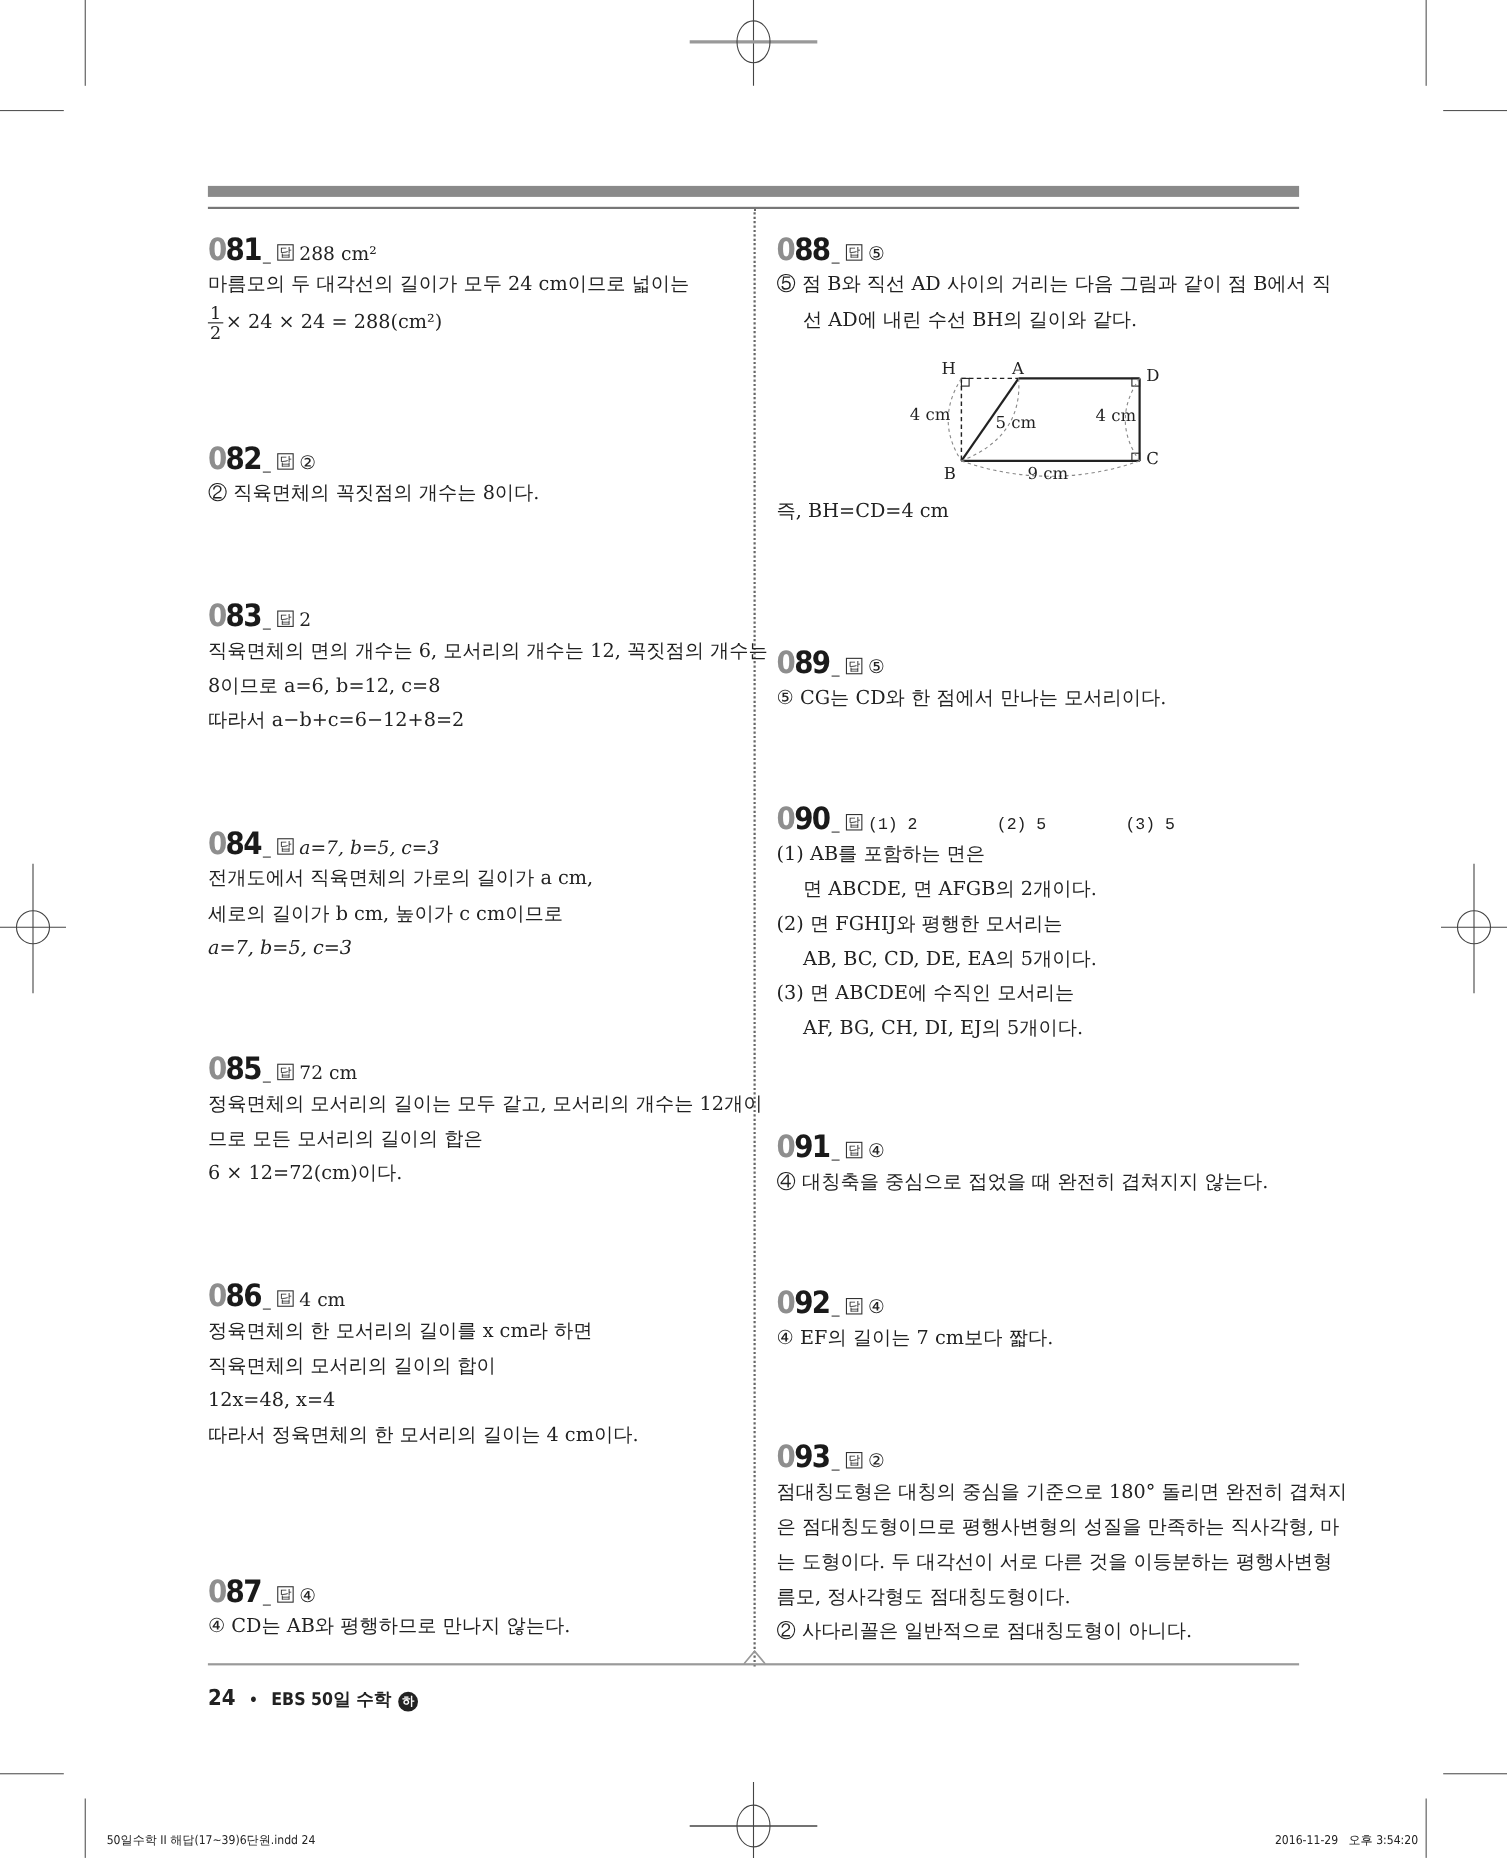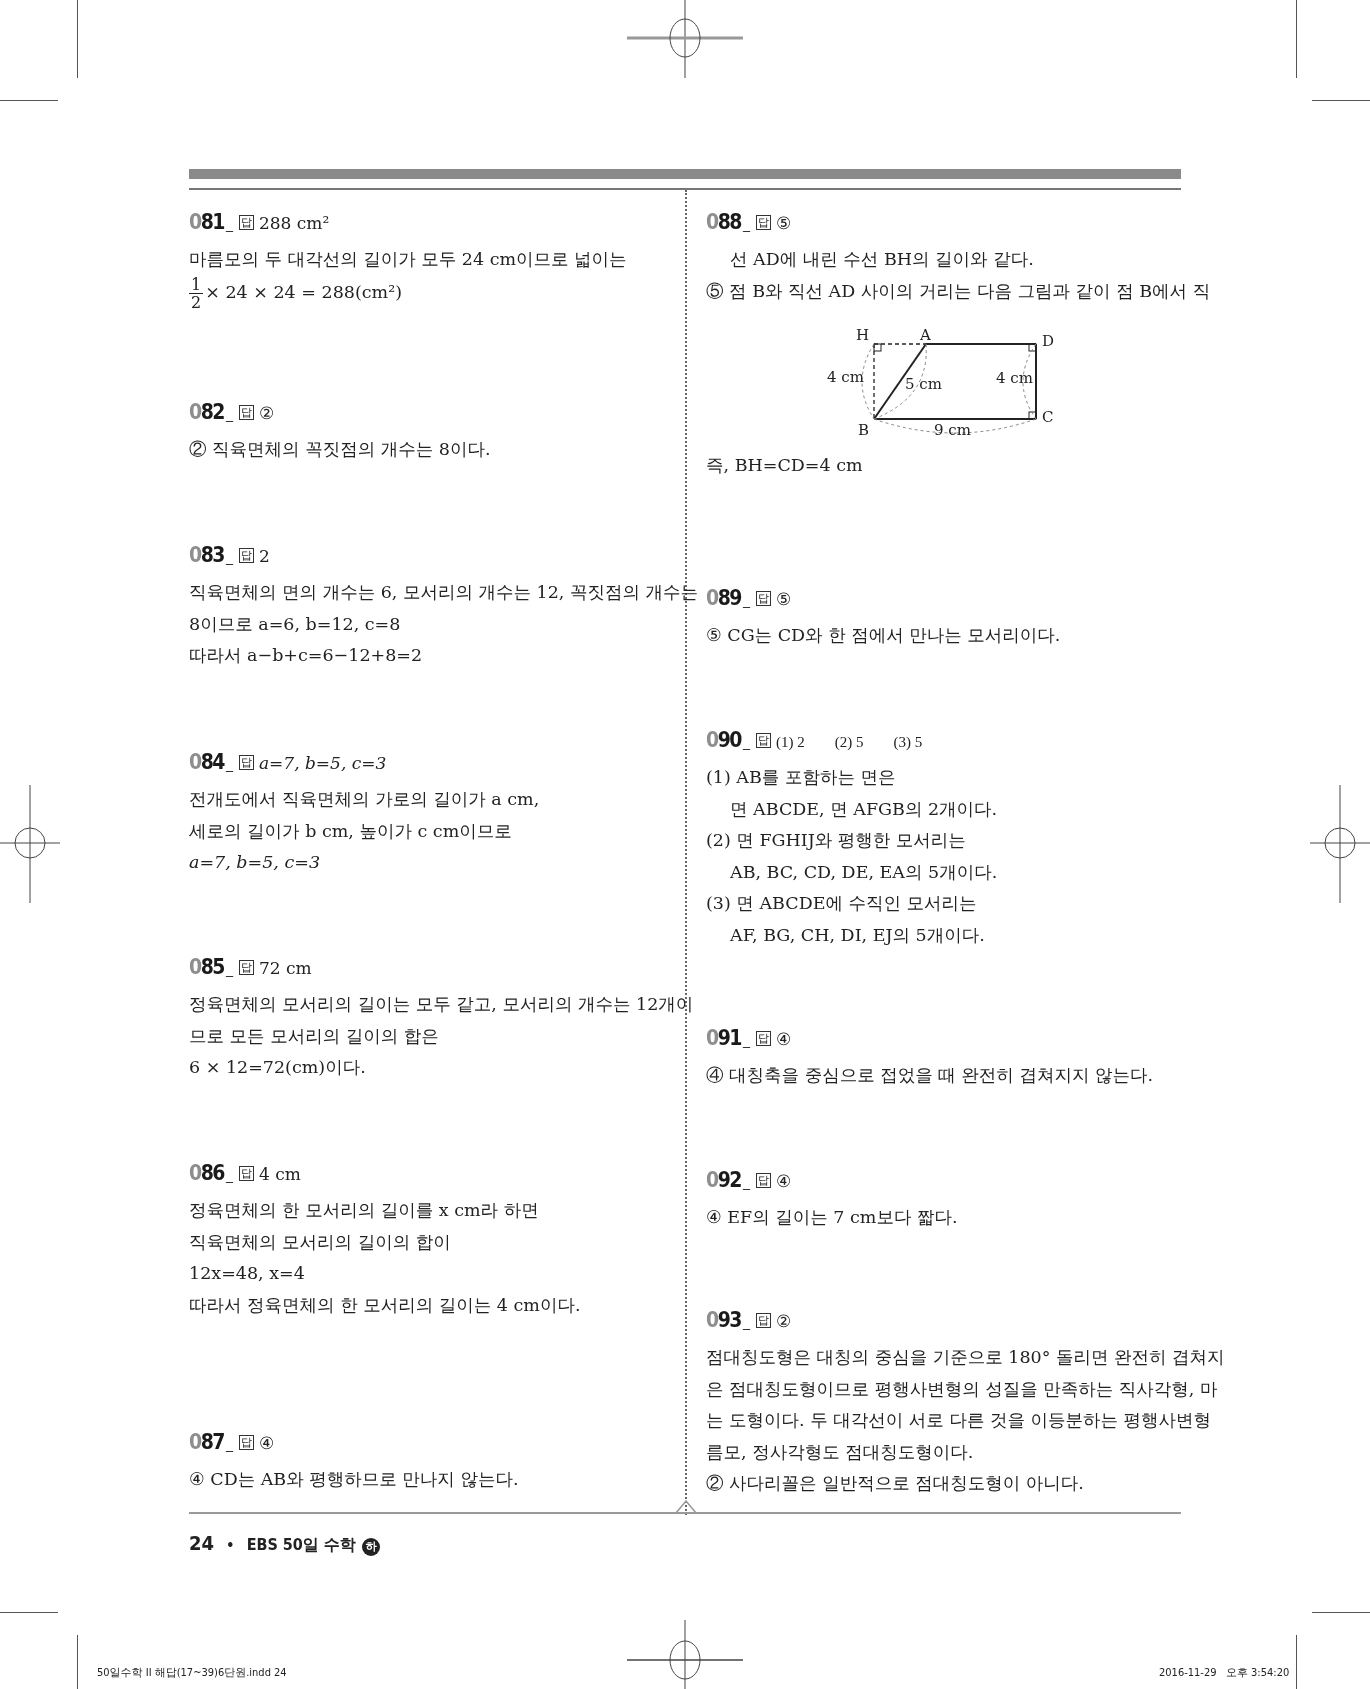--- a/index.html
+++ b/index.html
@@ -8,21 +8,21 @@
   .abs { position:absolute; }
   .crop-v { position:absolute; width:1px; background:#555; }
   .crop-h { position:absolute; height:1px; background:#555; }
   .reg { position:absolute; }
   .top-bar { position:absolute; left:189px; top:169px; width:992px; height:10px; background:#8a8a8a; }
   .top-line { position:absolute; left:189px; top:188px; width:992px; height:2px; background:#777; }
   .divider { position:absolute; left:685px; top:190px; height:1325px; width:0; border-left:2px dotted #666; }
   .bottom-line { position:absolute; left:189px; top:1512px; width:992px; height:2px; background:#9a9a9a; }
   .item { position:absolute; width:480px; }
   .head { display:flex; align-items:baseline; height:34px; }
-  .num { font-family:"DejaVu Sans Condensed","DejaVu Sans",sans-serif; font-weight:bold; font-size:21px; letter-spacing:-1.5px; color:#1a1a1a; }
+  .num { font-family:"DejaVu Sans Condensed","DejaVu Sans",sans-serif; font-weight:bold; font-size:28px; letter-spacing:-1.5px; color:#1a1a1a; }
   .num .zero { color:#8e8e8e; }
   .underscore { font-family:"DejaVu Sans",sans-serif; font-size:14px; color:#333; margin:0 6px 0 2px; }
   .dap { display:inline-block; border:1px solid #333; font-family:"DejaVu Sans",sans-serif; font-size:11px; line-height:13px; padding:0 1px; margin-right:5px; position:relative; top:-3px; }
   .ans { font-size:17px; }
   .line { font-size:17.5px; line-height:31.5px; white-space:nowrap; }
   .indent { padding-left:24px; }
   .footer-page { position:absolute; left:189px; top:1531px; font-family:"DejaVu Sans Condensed","DejaVu Sans",sans-serif; font-weight:bold; font-size:20px; }
   .slug { position:absolute; font-family:"DejaVu Sans Condensed","DejaVu Sans",sans-serif; font-size:11px; color:#222; }
   .frac { display:inline-block; vertical-align:middle; text-align:center; font-size:16px; line-height:17px; margin-right:2px; }
   .frac span { display:block; }
@@ -149,22 +149,22 @@
   <div class="line">④ CD는 AB와 평행하므로 만나지 않는다.</div>
 </div>
 
 <div class="item" style="left:706px;top:210px;">
   <div class="head">
     <span class="num"><span class="zero">0</span><span>88</span></span>
       <span class="underscore">_</span>
     <span class="dap">답</span>
     <span class="ans">⑤</span>
   </div>
+  <div class="line">⑤ 점 B와 직선 AD 사이의 거리는 다음 그림과 같이 점 B에서 직</div>
   <div class="line indent">선 AD에 내린 수선 BH의 길이와 같다.</div>
-  <div class="line">⑤ 점 B와 직선 AD 사이의 거리는 다음 그림과 같이 점 B에서 직</div>
 </div>
 
 <svg class="abs" style="left:820px;top:322px;" width="245" height="120" font-family="DejaVu Serif, serif" font-size="15" fill="#222">
 
   <line x1="54" y1="22" x2="106" y2="22" stroke="#222" stroke-width="1.3" stroke-dasharray="4,3"></line>
 
   <line x1="54" y1="22" x2="54" y2="97" stroke="#222" stroke-width="1.3" stroke-dasharray="4,3"></line>
   <rect x="54" y="22" width="7" height="7" fill="none" stroke="#222" stroke-width="1"></rect>
 
   <line x1="106" y1="22" x2="216" y2="22" stroke="#222" stroke-width="2"></line>
@@ -201,21 +201,21 @@
     <span class="ans">⑤</span>
   </div>
   <div class="line">⑤ CG는 CD와 한 점에서 만나는 모서리이다.</div>
 </div>
 
 <div class="item" style="left:706px;top:728px;">
   <div class="head">
     <span class="num"><span class="zero">0</span><span>90</span></span>
       <span class="underscore">_</span>
     <span class="dap">답</span>
-    <span class="ans" style="white-space:pre;font-family:Liberation Serif, serif;font-size:15px;">(1) 2        (2) 5        (3) 5</span>
+    <span class="ans" style="white-space:pre;font-family:Liberation Mono, monospace;font-size:15px;">(1) 2        (2) 5        (3) 5</span>
   </div>
   <div class="line">(1) AB를 포함하는 면은</div>
   <div class="line indent">면 ABCDE, 면 AFGB의 2개이다.</div>
   <div class="line">(2) 면 FGHIJ와 평행한 모서리는</div>
   <div class="line indent">AB, BC, CD, DE, EA의 5개이다.</div>
   <div class="line">(3) 면 ABCDE에 수직인 모서리는</div>
   <div class="line indent">AF, BG, CH, DI, EJ의 5개이다.</div>
 </div>
 
 <div class="item" style="left:706px;top:1026px;">

